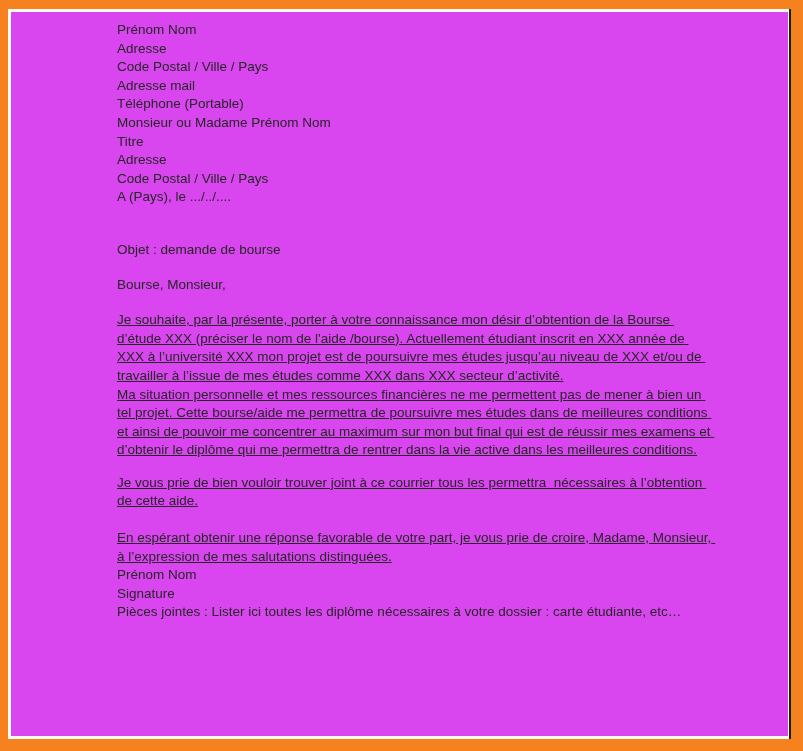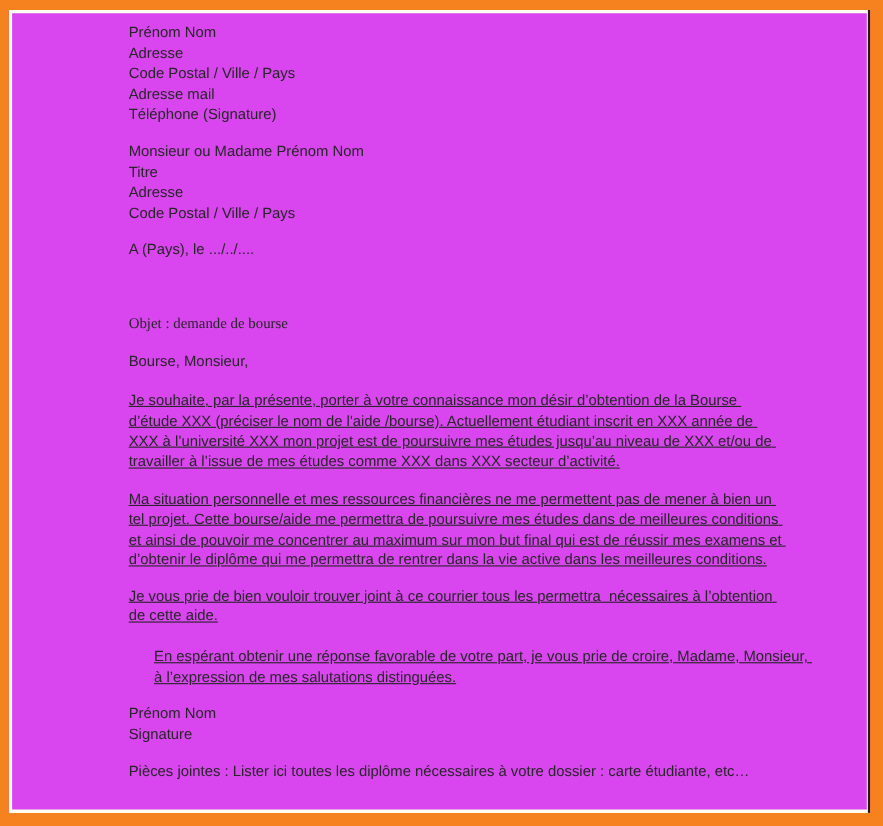--- a/index.html
+++ b/index.html
@@ -35,39 +35,39 @@
     padding: 12px 0 0 109px;
     width: 100%;
     height: 100%;
     color: #262626;
     font-size: 13.5px;
     line-height: 18.6px;
   }
   .block { max-width: 595px; }
   .para { white-space: pre-wrap; text-decoration: underline; }
   .mt-14 { margin-top: 14px; }
-  .mt-15 { margin-top: 15px; }
+  .mt-15 { }
   .mt-16 { margin-top: 16px; }
   .mt-17 { margin-top: 17px; }
-  .mt-18 { margin-top: 18px; margin-left: 23px; }
-  .mt-48 { margin-top: 48px; font-family: Liberation Serif, serif; }
+  .mt-18 { margin-top: 18px; }
+  .mt-48 { margin-top: 34px; }
 </style>
 </head>
 <body>
 
 <div class="page">
   <div class="edge-line"></div>
   <div class="content">
 
     <div class="block">
       <div>Prénom Nom</div>
       <div>Adresse</div>
       <div>Code Postal / Ville / Pays</div>
       <div>Adresse mail</div>
-      <div>Téléphone (Signature)</div>
+      <div>Téléphone (Portable)</div>
     </div>
 
     <div class="block mt-15">
       <div>Monsieur ou Madame Prénom Nom</div>
       <div>Titre</div>
       <div>Adresse</div>
       <div>Code Postal / Ville / Pays</div>
     </div>
 
     <div class="block mt-15">A (Pays), le .../../....</div>

